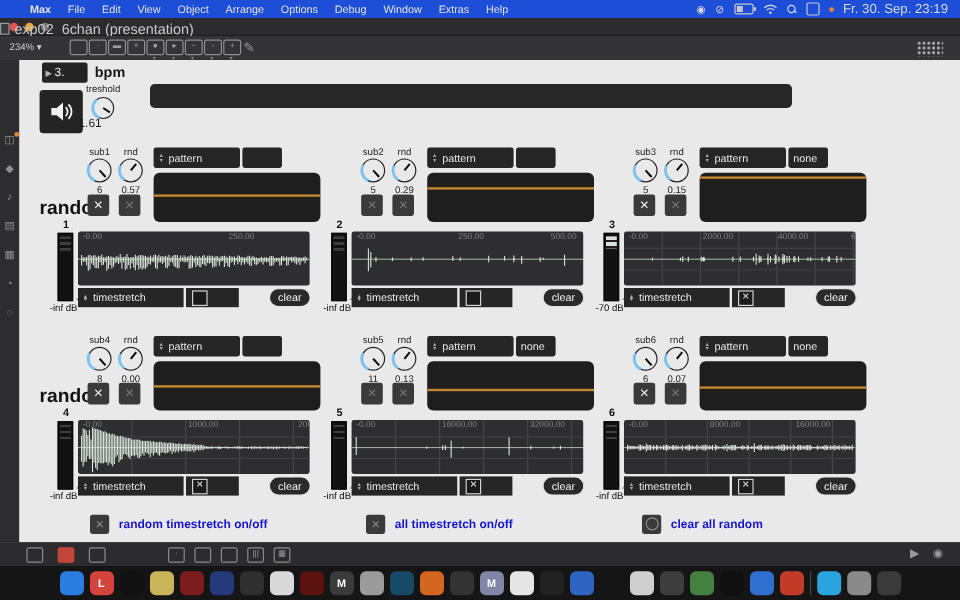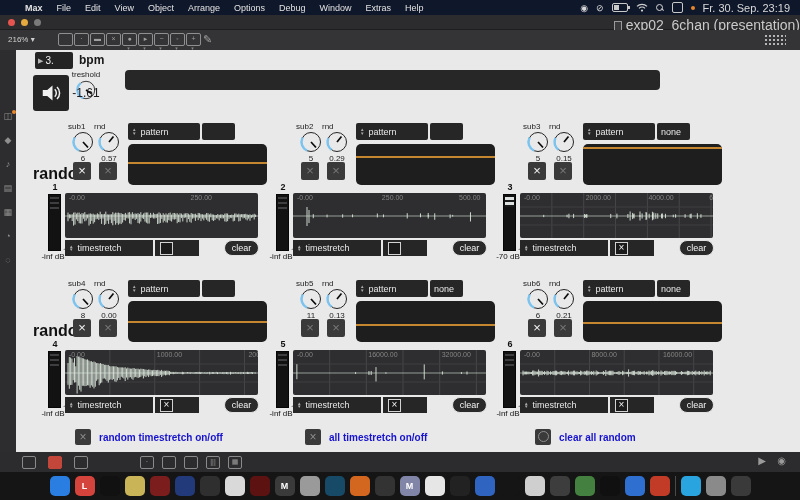--- a/index.html
+++ b/index.html
@@ -1,39 +1,39 @@
 <!DOCTYPE html>
 <html><head>
 <meta charset="utf-8">
 <style>
   html,body{margin:0;padding:0;background:#000;}
   body{width:800px;height:500px;position:relative;overflow:hidden;
        font-family:"Liberation Sans",sans-serif;-webkit-font-smoothing:antialiased;}
   
-  .menubar{position:absolute;top:0;left:0;width:800px;height:15px;background:#0f172a;
+  .menubar{position:absolute;top:0;left:0;width:800px;height:15px;background:#1d4ed8;
            display:flex;align-items:center;color:#e2e2e2;font-size:9px;padding:0 6px;box-sizing:border-box;}
   .menubar .mitem{padding:0 7px;white-space:nowrap;}
   .menubar .mitem.bold{font-weight:bold;}
   .menubar .apple{font-size:10px;padding:0 6px;}
   .menubar .spacer{flex:1;}
   .menubar .mright{display:flex;align-items:center;gap:8px;color:#d8d8d8;}
   .menubar .clock{font-size:11px;white-space:nowrap;padding-right:4px;}
   .batt{width:14px;height:7px;border:1px solid #c9c9c9;border-radius:2px;position:relative;}
   .batt::after{content:"";position:absolute;right:-3px;top:1.5px;width:2px;height:3px;background:#c9c9c9;}
   .batt .fill{position:absolute;left:1px;top:1px;bottom:1px;width:5px;background:#c9c9c9;}
   .mag{width:8px;height:8px;position:relative;}
   .mag::before{content:"";position:absolute;left:0;top:0;width:5px;height:5px;border:1.3px solid #d8d8d8;border-radius:50%;}
   .mag::after{content:"";position:absolute;left:5.5px;top:5.5px;width:3px;height:1.3px;background:#d8d8d8;transform:rotate(45deg);}
   .inputsrc{width:9px;height:9px;border:1px solid #c9c9c9;border-radius:2px;position:relative;}
   .odot{width:4px;height:4px;border-radius:50%;background:#e8862e;}
   
   .titlebar{position:absolute;top:15px;left:0;width:800px;height:15px;background:#2c2c2e;
             border-bottom:1px solid #1e1e1e;box-sizing:border-box;}
   .tl{position:absolute;top:4px;width:7px;height:7px;border-radius:50%;}
-  .wtitle{position:absolute;left:0;right:0;top:2px;text-align:right;font-size:14px;color:#c9c9c9;}
+  .wtitle{position:absolute;left:0;right:0;top:2px;text-align:left;font-size:12px;color:#c9c9c9;}
   .docicon{display:inline-block;width:6px;height:8px;border:1px solid #9a9a9a;vertical-align:-1px;margin-right:4px;background:#3a3a3c;}
   
   .toolbar{position:absolute;top:30px;left:0;width:800px;height:20px;background:#343436;}
   .zoomctl{position:absolute;left:8px;top:5px;font-size:8px;color:#cfcfcf;}
   .ticon{position:absolute;top:3px;width:13px;height:11px;border:1px solid #8f8f8f;border-radius:2px;
          color:#9f9f9f;font-size:7px;line-height:10px;text-align:center;}
   .tcaret{position:absolute;top:15px;font-size:5px;color:#8a8a8a;width:13px;text-align:center;}
   .paint{position:absolute;left:203px;top:3px;color:#9f9f9f;font-size:11px;}
   .gridbtn{position:absolute;right:14px;top:4px;width:22px;height:13px;
            background-image:radial-gradient(circle,#b5b5b5 1px,transparent 1.3px);background-size:4px 4px;}
@@ -45,24 +45,24 @@
   .sicon .odot{position:absolute;right:-4px;top:-2px;}
   .numbox{position:absolute;left:35px;top:2px;width:38px;height:17px;background:#242424;border-radius:2px;
           color:#f2f2f2;font-size:10px;display:flex;align-items:center;padding-left:3px;box-sizing:border-box;}
   .numbox .tri{color:#b5b5b5;font-size:7px;margin-right:2px;}
   .bpmlab{position:absolute;left:79px;top:3px;font-size:12px;font-weight:bold;color:#161616;}
   .bigslider{position:absolute;left:125px;top:20px;width:535px;height:20px;background:#272727;border-radius:4px;}
   .spkbtn{position:absolute;left:33px;top:25px;width:36px;height:36px;background:#242424;border-radius:3px;
           display:flex;align-items:center;justify-content:center;}
   .treslab{position:absolute;left:62px;top:20px;width:48px;text-align:center;font-size:8px;color:#1d1d1d;}
   .tknob{position:absolute;left:75px;top:29px;}
-  .tresval{position:absolute;left:62px;top:36px;width:48px;text-align:center;font-size:12px;color:#1d1d1d;}
+  .tresval{position:absolute;left:62px;top:48px;width:48px;font-size:10px;color:#1d1d1d;}
   
   .channel{position:absolute;width:230px;height:157px;}
-  .klabel{position:absolute;top:0;width:30px;font-size:8px;color:#1d1d1d;}
+  .klabel{position:absolute;top:0;width:30px;text-align:center;font-size:8px;color:#1d1d1d;}
   .knob{position:absolute;top:8px;width:24px;height:24px;}
   .kval{position:absolute;top:32px;width:30px;text-align:center;font-size:8px;color:#1d1d1d;}
   .cb{position:absolute;top:40px;width:18px;height:18px;background:#3a3a3a;border-radius:2px;
       color:#f4f4f4;font-size:13px;line-height:18px;text-align:center;}
   .cb.dim{color:#787878;}
   .randlab{position:absolute;left:0;top:43px;font-size:16px;font-weight:bold;color:#111;}
   .pmenu{position:absolute;left:95px;top:1px;width:72px;height:17px;background:#262626;border-radius:2px;
          color:#e8e8e8;font-size:9px;display:flex;align-items:center;box-sizing:border-box;}
   .arrows{display:flex;flex-direction:column;font-size:4.5px;line-height:3.5px;color:#aaa;margin:0 4px 0 4px;}
   .pbox2{position:absolute;left:169px;top:1px;width:33px;height:17px;background:#262626;border-radius:2px;
@@ -131,21 +131,21 @@
 </div>
 
 <div class="titlebar">
   <span class="tl" style="left:8px;background:#e5544f;"></span>
   <span class="tl" style="left:21px;background:#e5a93d;"></span>
   <span class="tl" style="left:34px;background:#7a7a7a;"></span>
   <div class="wtitle"><span class="docicon"></span><span>exp02_6chan (presentation)</span></div>
 </div>
 
 <div class="toolbar">
-  <span class="zoomctl">216% ▾</span>
+  <span class="zoomctl">234% ▾</span>
   <span id="toolbar-icons"><span class="ticon" style="left: 58px;"></span><span class="ticon" style="left: 74px;">·</span><span class="ticon" style="left: 90px;">▬</span><span class="ticon" style="left: 106px;">×</span><span class="ticon" style="left: 122px;">●</span><span class="tcaret" style="left: 122px;">▾</span><span class="ticon" style="left: 138px;">▸</span><span class="tcaret" style="left: 138px;">▾</span><span class="ticon" style="left: 154px;">−</span><span class="tcaret" style="left: 154px;">▾</span><span class="ticon" style="left: 170px;">◦</span><span class="tcaret" style="left: 170px;">▾</span><span class="ticon" style="left: 186px;">+</span><span class="tcaret" style="left: 186px;">▾</span></span>
   <span class="paint">✎</span>
   <span class="gridbtn"></span>
 </div>
 
 <div class="patch" id="patch">
   <div class="lsidebar" id="lsidebar">
       <span class="sicon">◫<span class="odot"></span></span>
       <span class="sicon">◆</span>
       <span class="sicon">♪</span>
@@ -853,21 +853,21 @@
       </svg>
     </div>
     <div class="knob" style="left:64px;">
       <svg width="24" height="24" viewBox="0 0 24 24">
         <circle cx="12" cy="12" r="9.5" fill="#e9e9e9" stroke="#242424" stroke-width="1"></circle>
         <circle cx="12" cy="12" r="9.5" fill="none" stroke="#7cc4ef" stroke-width="2.4" pathLength="100" stroke-dasharray="22 78" transform="rotate(125 12 12)"></circle>
         <line x1="12" y1="12" x2="16.5" y2="6.5" stroke="#0a0a0a" stroke-width="1.7"></line>
       </svg>
     </div>
     <div class="kval" style="left:35px;">6</div>
-    <div class="kval" style="left:61px;">0.21</div>
+    <div class="kval" style="left:61px;">0.07</div>
 
     <div class="cb cb1 on" style="left:40px;">×</div>
     <div class="cb cb2 dim" style="left:66px;">×</div>
     <div class="pmenu">
       <span class="arrows">
           <span>▲</span>
           <span>▼</span>
         </span>
       <span>pattern</span>
     </div>

